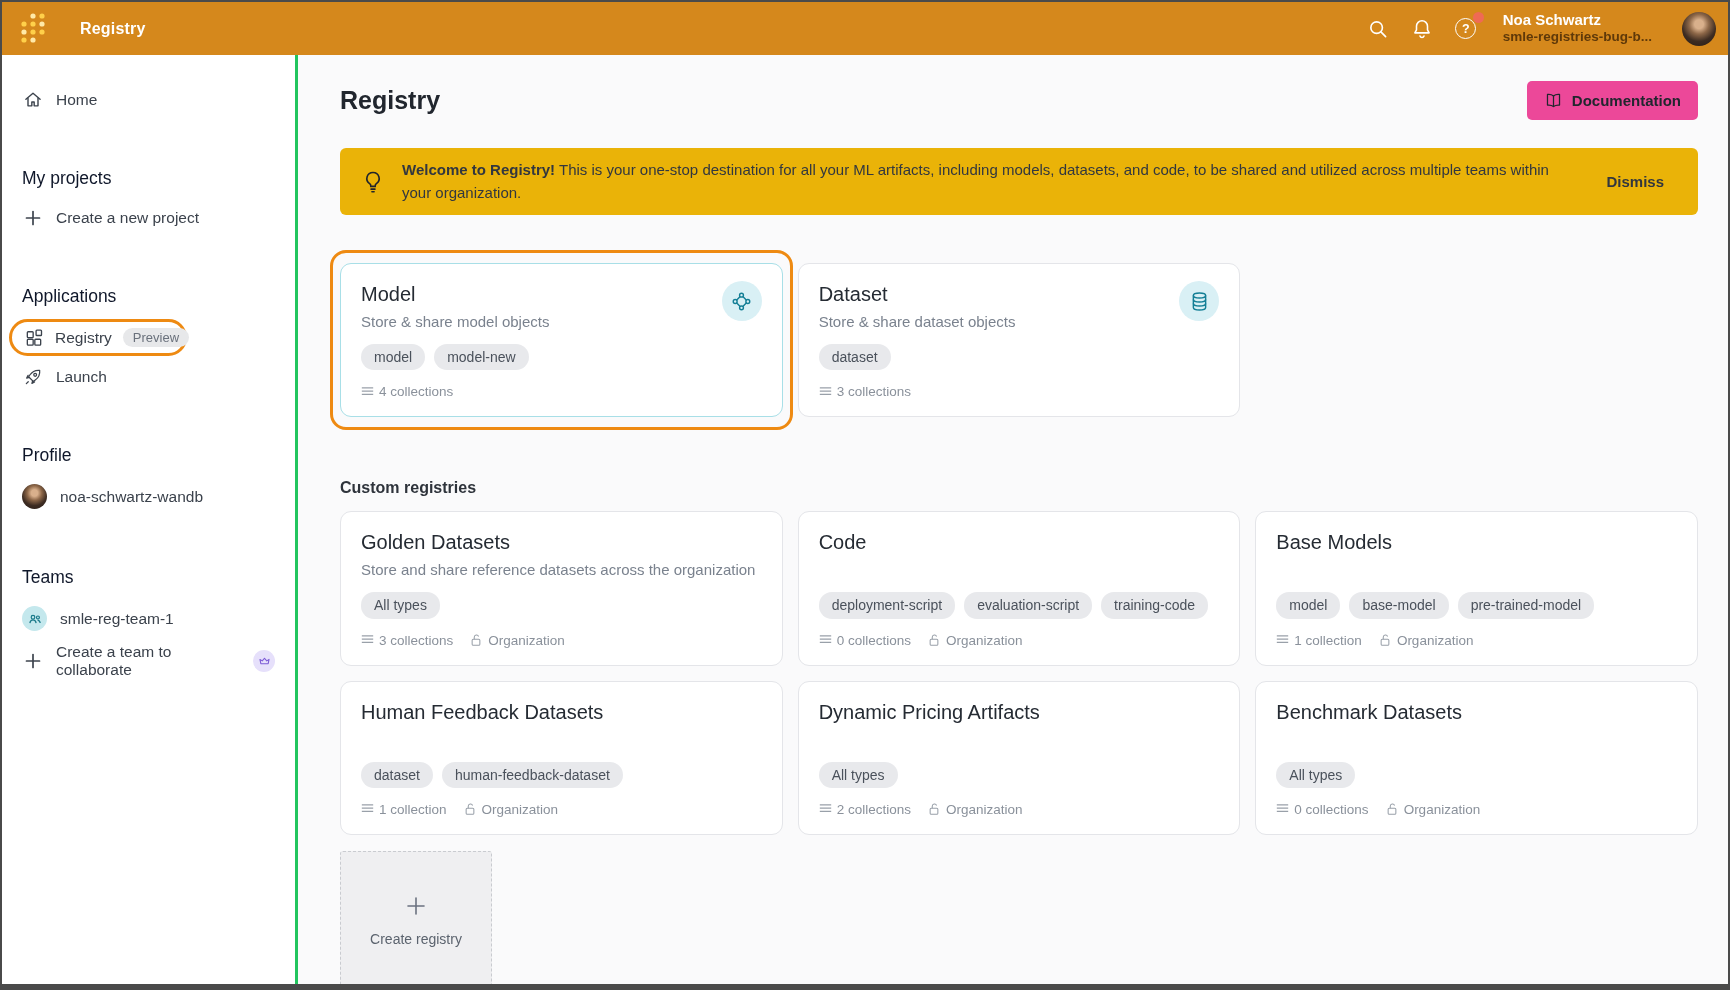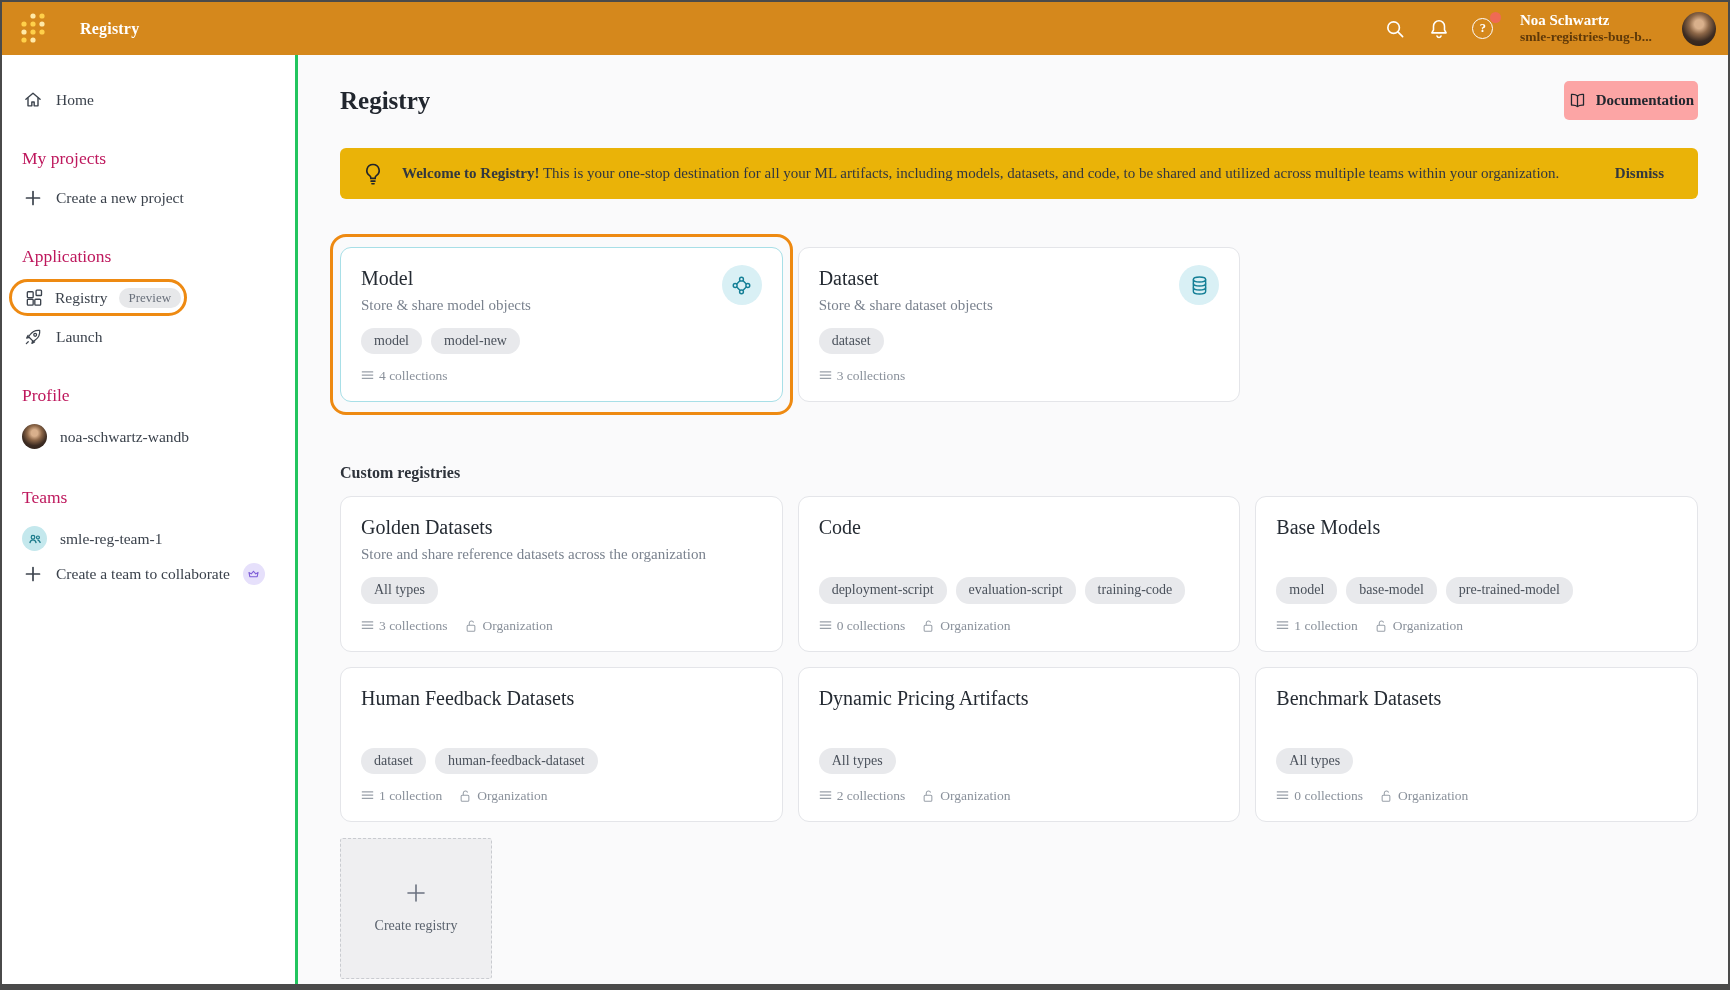--- a/index.html
+++ b/index.html
@@ -1,21 +1,21 @@
 <!DOCTYPE html>
 <html><head>
 <meta charset="utf-8">
 <style>
   * { margin:0; padding:0; box-sizing:border-box; }
   html,body { background:#e8e8e8; }
   body { font-family:"Liberation Sans","DejaVu Sans",sans-serif; }
   .frame {
     width:1730px; height:990px; position:relative; overflow:hidden;
     border:2px solid #4a4a4a; border-bottom-width:6px; background:#FAFAFB;
-    display:flex; flex-direction:column;font-family:Liberation Serif, serif;
+    display:flex; flex-direction:column;
   }
   
   .topbar {
     height:53px; background:#D5881C; display:flex; align-items:center;
     padding:0 12px 0 14px; flex-shrink:0; color:#fff;
   }
   .logo { width:34px; height:40px; display:flex; align-items:center; justify-content:center; cursor:pointer; }
   .topbar-title { font-size:16px; font-weight:700; margin-left:30px; letter-spacing:.2px; }
   .topbar-right { margin-left:auto; display:flex; align-items:center; gap:18px; }
   .tb-icon { width:26px; height:26px; display:flex; align-items:center; justify-content:center; cursor:pointer; position:relative; }
@@ -24,37 +24,37 @@
   .user-block { text-align:left; margin-left:6px; line-height:1.25; }
   .user-name { font-size:15px; font-weight:700; color:#fff; }
   .user-org { font-size:13.5px; color:rgba(61,34,4,0.78); font-weight:600; }
   .avatar { width:34px; height:34px; border-radius:50%; margin-left:12px; cursor:pointer;
     background:radial-gradient(circle at 50% 36%, #d9b08c 16%, #8d6748 36%, #3d2c22 62%, #241a14 100%); }
   
   .cols { display:flex; flex:1; min-height:0; }
   
   .sidebar { width:296px; background:#fff; border-right:3px solid #22c55e; padding:28px 0 0; flex-shrink:0; }
   .sb-item { display:flex; align-items:center; gap:13px; padding:6px 20px; font-size:15.5px; color:#3B424C; cursor:pointer; }
-  .sb-heading { font-size:17.5px; font-weight:500; color:#be185d; padding:0 20px; margin-top:32px; margin-bottom:12px; }
+  .sb-heading { font-size:17.5px; font-weight:500; color:#0f172a; padding:0 20px; margin-top:52px; margin-bottom:12px; }
   .sb-icon { width:21px; height:21px; display:flex; align-items:center; justify-content:center; flex-shrink:0; }
   .sb-item.highlighted {
     border:3px solid #EE8A12; border-radius:22px; margin:0 0 4px 7px; width:178px;
     padding:5px 12px 5px 11px; gap:11px;
   }
   .badge-preview { background:#E7E8EA; color:#6A717C; font-size:13px; border-radius:11px; padding:2px 10px; }
   .sb-avatar { width:25px; height:25px; border-radius:50%; flex-shrink:0;
     background:radial-gradient(circle at 50% 36%, #d9b08c 16%, #8d6748 36%, #3d2c22 62%, #241a14 100%); }
   .team-circle { width:25px; height:25px; border-radius:50%; background:#C4E8ED; display:flex; align-items:center; justify-content:center; flex-shrink:0; }
   .crown-circle { width:22px; height:22px; border-radius:50%; background:#E6E0FB; display:flex; align-items:center; justify-content:center; flex-shrink:0; }
   
   .main { flex:1; padding:26px 30px 0 42px; overflow:hidden; }
   .page-header { display:flex; align-items:center; margin-bottom:28px; }
   .page-title { font-size:25px; font-weight:700; color:#21262E; }
-  .doc-btn { margin-left:auto; display:flex; align-items:center; gap:9px; background:#fca5a5;
-    border:none; border-radius:5px; padding:10px 4px; font-size:15px; font-weight:600; color:#21262E; cursor:pointer;
+  .doc-btn { margin-left:auto; display:flex; align-items:center; gap:9px; background:#ec4899;
+    border:none; border-radius:5px; padding:10px 17px; font-size:15px; font-weight:600; color:#21262E; cursor:pointer;
     font-family:inherit; }
   
   .banner { background:#eab308; border-radius:6px; display:flex; align-items:center; gap:16px;
     padding:11px 24px 11px 20px; margin-bottom:48px; }
   .banner-text { font-size:15px; line-height:1.5; color:#32373F; max-width:1195px; }
   .banner-text b { font-weight:700; }
   .dismiss-btn { margin-left:auto; background:none; border:none; font-size:15px; font-weight:600; color:#32373F;
     cursor:pointer; font-family:inherit; padding:6px 10px; }
   
   .grid3 { display:grid; grid-template-columns:repeat(3,1fr); gap:15px; }

